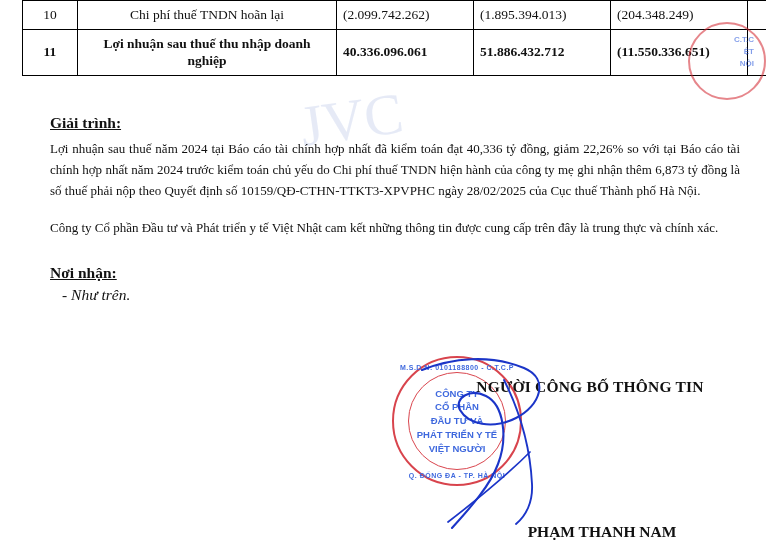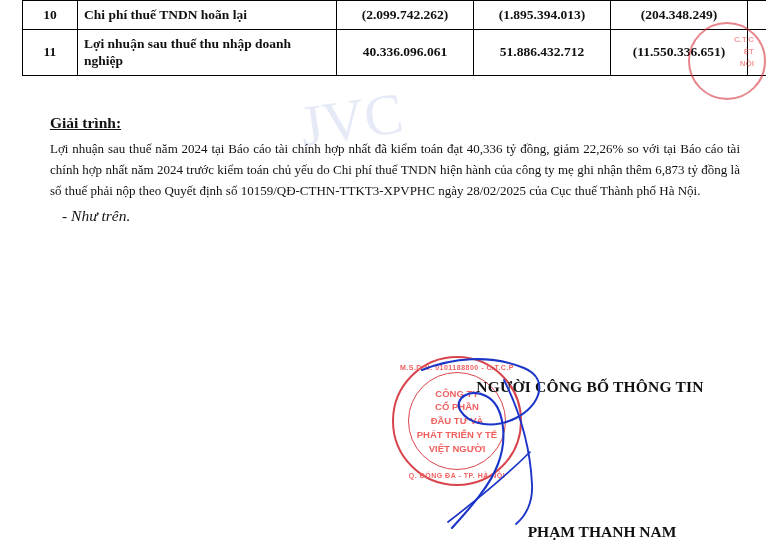--- a/index.html
+++ b/index.html
@@ -24,25 +24,24 @@
     width: 722px;
     border-collapse: collapse;
     table-layout: fixed;
     font-size: 13.5px;
   }
   .doc-table td {
     border: 1px solid #000;
     padding: 5px 6px;
     vertical-align: middle;
     line-height: 1.3;
-    font-weight: bold;
   }
   .col-idx  { width: 42px;  text-align: center; }
-  .col-name { width: 246px; text-align: left; }
-  .col-num  { width: 124px; text-align: center; }
+  .col-name { width: 246px; text-align: center; }
+  .col-num  { width: 124px; }
   .col-pct  { width: 86px;  text-align: center; }
   tr.bold-row td { font-weight: bold; }
 
   
   .content {
     position: absolute;
     left: 22px;
     top: 100px;
     width: 722px;
   }
@@ -101,21 +100,21 @@
     top: 145px;
     width: 300px;
     text-align: center;
   }
 
   
   .stamp {
     position: absolute;
     border: 2.2px solid #d2242e;
     border-radius: 50%;
-    color: #ef4444;
+    color: #1d4ed8;
     pointer-events: none;
   }
   .stamp-main {
     left: 392px;
     top: 356px;
     width: 126px;
     height: 126px;
     opacity: .85;
     z-index: 2;
   }
@@ -209,20 +208,22 @@
       <td class="col-num">51.886.432.712</td>
       <td class="col-num">(11.550.336.651)</td>
       <td class="col-pct">(22,26%)</td>
     </tr>
   </tbody>
 </table>
 
 <div class="content">
   <div class="heading">Giải trình:</div>
   <p class="para">Lợi nhuận sau thuế năm 2024 tại Báo cáo tài chính hợp nhất đã kiểm toán đạt 40,336 tỷ đồng, giảm 22,26% so với tại Báo cáo tài chính hợp nhất năm 2024 trước kiểm toán chủ yếu do Chi phí thuế TNDN hiện hành của công ty mẹ ghi nhận thêm 6,873 tỷ đồng là số thuế phải nộp theo Quyết định số 10159/QĐ-CTHN-TTKT3-XPVPHC ngày 28/02/2025 của Cục thuế Thành phố Hà Nội.</p>
+  <p class="para para-gap">Công ty Cổ phần Đầu tư và Phát triển y tế Việt Nhật cam kết những thông tin được cung cấp trên đây là trung thực và chính xác.</p>
+  <div class="recipients-title">Nơi nhận:</div>
   <div class="recipient">- Như trên.</div>
 </div>
 
 <div class="sign-block">
   <div class="sign-title">NGƯỜI CÔNG BỐ THÔNG TIN</div>
   <div class="sign-name">PHẠM THANH NAM</div>
 </div>
 
 <svg class="signature-ink" width="190" height="190" viewBox="0 0 190 190">
   <path d="M10,18 C40,6 78,2 112,16 C138,27 128,54 104,66 C80,78 56,72 48,58

